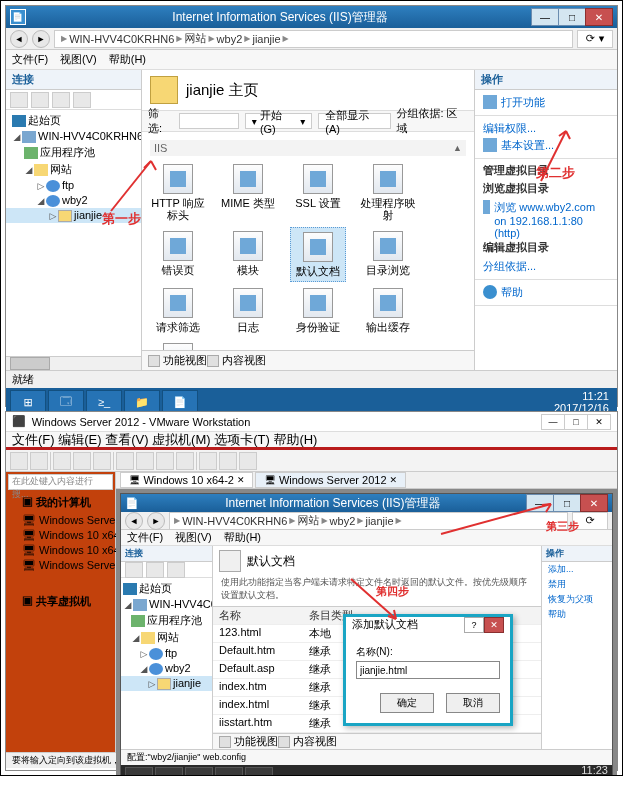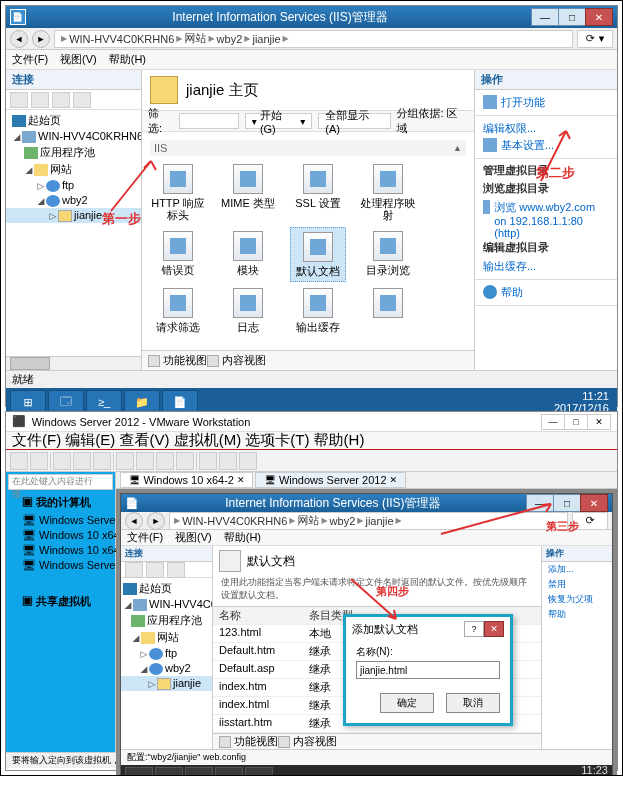--- a/index.html
+++ b/index.html
@@ -69,26 +69,26 @@
 .taskbar .tray{color:#fff;font-size:10px;text-align:right;line-height:1.1;padding-right:4px}
 
 .redpath{position:absolute;pointer-events:none}
 .redpath svg{overflow:visible}
 .redtext{position:absolute;color:#e03030;font-size:13px;font-weight:bold;pointer-events:none}
 
 .s2{height:360px;position:relative;font-size:10px}
 .vm-title{height:20px;background:#fff;border-bottom:1px solid #ddd;display:flex;align-items:center;padding:0 6px;gap:6px}
 .vm-title .t{flex:1;font-size:11px}
 .vm-title .wb span{width:24px;height:16px;display:inline-flex;align-items:center;justify-content:center;border:1px solid #ccc;margin-left:-1px;font-size:9px}
-.vm-menu{height:18px;background:#f7f7f7;border-bottom:1px solid #b91c1c;display:flex;align-items:center;padding:0 6px;gap:4px;font-size:15px}
+.vm-menu{height:18px;background:#f7f7f7;border-bottom:3px solid #b91c1c;display:flex;align-items:center;padding:0 6px;gap:4px;font-size:13px}
 .vm-tool{height:22px;background:#f3f3f3;border-bottom:1px solid #ccc;display:flex;align-items:center;padding:0 4px;gap:2px}
 .vm-tool span{width:18px;height:18px;border:1px solid #ccc;background:#e8e8e8;display:inline-block}
 .vm-tool .sep{width:1px;background:#ccc;border:none;height:18px}
 .vm-body{display:flex;height:280px}
-.vm-side{width:110px;border-right:1px solid #ccc;background:#0ea5e9;padding:2px}
+.vm-side{width:110px;border-right:1px solid #ccc;background:#c2410c;padding:2px}
 .vm-side .search{height:16px;border:1px solid #ccc;background:#fff;margin-bottom:2px;font-size:9px;padding:0 3px;color:#888}
 .vm-side .lib{padding:2px;font-size:10px}
 .vm-side .lib .h{font-weight:bold;margin-bottom:2px}
 .vm-side .lib div{padding:1px 0 1px 12px;white-space:nowrap}
 .vm-main{flex:1;display:flex;flex-direction:column}
 .vm-tabs{height:20px;background:#f0f0f0;border-bottom:1px solid #ccc;display:flex;align-items:center;padding:0 4px;gap:2px}
 .vm-tabs .tab{border:1px solid #ccc;background:#fff;padding:1px 8px;font-size:9px;display:flex;align-items:center;gap:3px}
 .vm-tabs .tab.active{background:#e8f0f8}
 .vm-inner{flex:1;background:#888;padding:4px;position:relative}
 .iis2{background:#fff;height:100%;display:flex;flex-direction:column;border:1px solid #555}
@@ -110,21 +110,21 @@
 .iis2 .mid .tbl .row{display:flex;border-bottom:1px solid #eee}
 .iis2 .mid .tbl .row.hd{background:#f3f3f3;font-weight:normal;color:#333}
 .iis2 .mid .tbl .c1{width:90px;padding:1px 6px}
 .iis2 .mid .tbl .c2{flex:1;padding:1px 6px}
 .iis2 .act2{width:70px;font-size:9px}
 .iis2 .act2 .panetitle{font-size:9px;padding:1px 4px}
 .iis2 .act2 a{display:block;color:#0066cc;padding:1px 6px;text-decoration:none;font-size:9px}
 .iis2 .bottombar{height:16px;font-size:9px}
 .iis2 .status2{height:16px;border-top:1px solid #ccc;background:#f7f7f7;font-size:9px;padding:0 6px;display:flex;align-items:center}
 .dialog{position:absolute;left:130px;top:68px;width:170px;border:3px solid #1aa5c4;background:#fff;box-shadow:2px 2px 6px rgba(0,0,0,.3)}
-.dialog .dtitle{height:20px;background:#fff;display:flex;align-items:flex-end;padding:0 6px;font-size:10px;justify-content:space-between}
+.dialog .dtitle{height:20px;background:#fff;display:flex;align-items:flex-start;padding:0 6px;font-size:10px;justify-content:space-between}
 .dialog .dtitle .dbtns span{width:20px;height:16px;display:inline-flex;align-items:center;justify-content:center;border:1px solid #aaa;font-size:9px}
 .dialog .dtitle .dbtns .dclose{background:#c75050;color:#fff;border-color:#8a2f2f}
 .dialog .dbody{padding:8px 10px}
 .dialog label{display:block;font-size:10px;margin-bottom:2px}
 .dialog input{width:100%;height:18px;border:1px solid #888;padding:0 3px;font-size:10px}
 .dialog .dbtnrow{display:flex;justify-content:flex-end;gap:12px;padding:6px 10px 10px}
 .dialog .dbtnrow button{width:54px;height:20px;border:1px solid #888;background:#efefef;font-size:10px}
 .vm-status{height:16px;background:#f0f0f0;border-top:1px solid #ccc;font-size:9px;padding:0 6px;display:flex;align-items:center}
 .tb2{height:22px;background:#2a2a2a;display:flex;align-items:center;padding:0 4px;gap:2px}
 .tb2 .b{width:28px;height:18px;background:#3a3a3a;border:1px solid #555}
@@ -248,20 +248,24 @@
           <div class="item">
               <div class="ic"></div>
               <span>请求筛选</span>
             </div>
           <div class="item">
               <div class="ic"></div>
               <span>日志</span>
             </div>
           <div class="item">
               <div class="ic"></div>
+              <span>身份验证</span>
+            </div>
+          <div class="item">
+              <div class="ic"></div>
               <span>输出缓存</span>
             </div>
           <div class="item">
               <div class="ic"></div>
             </div>
         </div>
 
       </div>
       <div class="bottombar">
         <div class="tab">
@@ -294,21 +298,21 @@
       </div>
       <div class="grp">
         <div class="grpttl">管理虚拟目录</div>
         <div class="grpttl">浏览虚拟目录</div>
         <a>
             <span class="ai"></span>
             <span>浏览 www.wby2.com on 192.168.1.1:80 (http)</span>
           </a>
         <div class="grpttl">编辑虚拟目录</div>
         <a>
-            <span>输出缓存...</span>
+            <span>分组依据...</span>
           </a>
       </div>
       <div class="grp">
         <a>
             <span class="ai" style="background:#3a8fcf;border-radius:50%"></span>
             <span>帮助</span>
           </a>
       </div>
     </div>
   </div>

